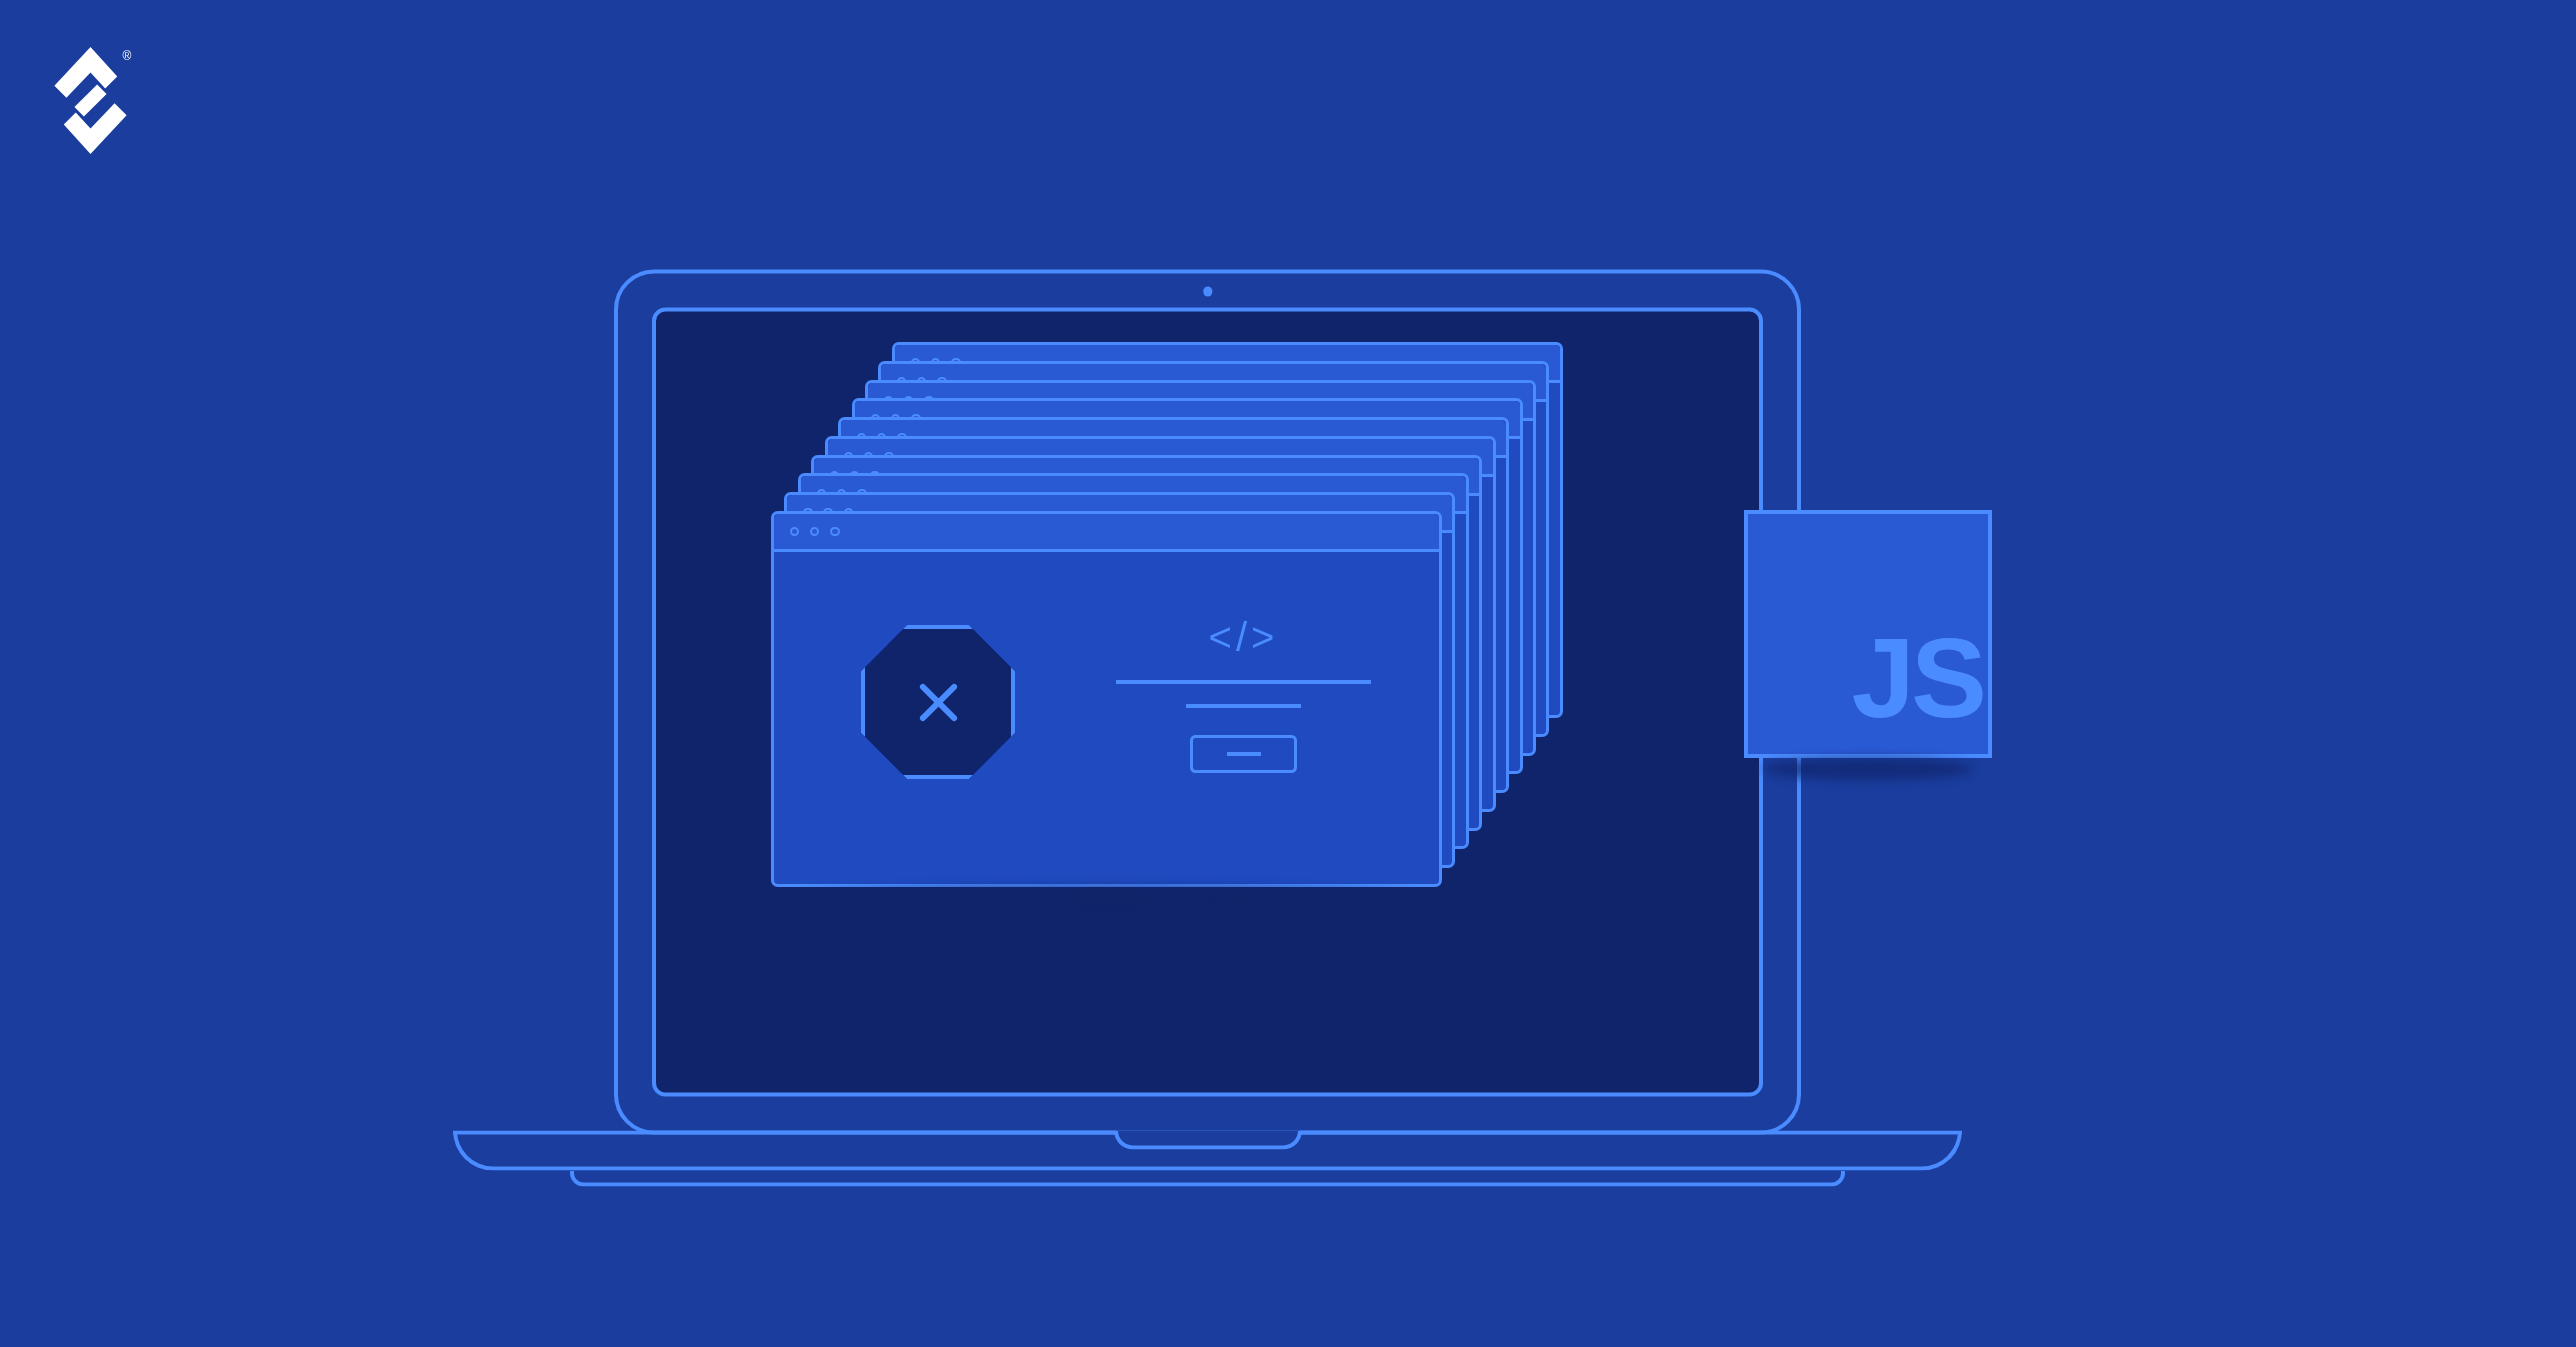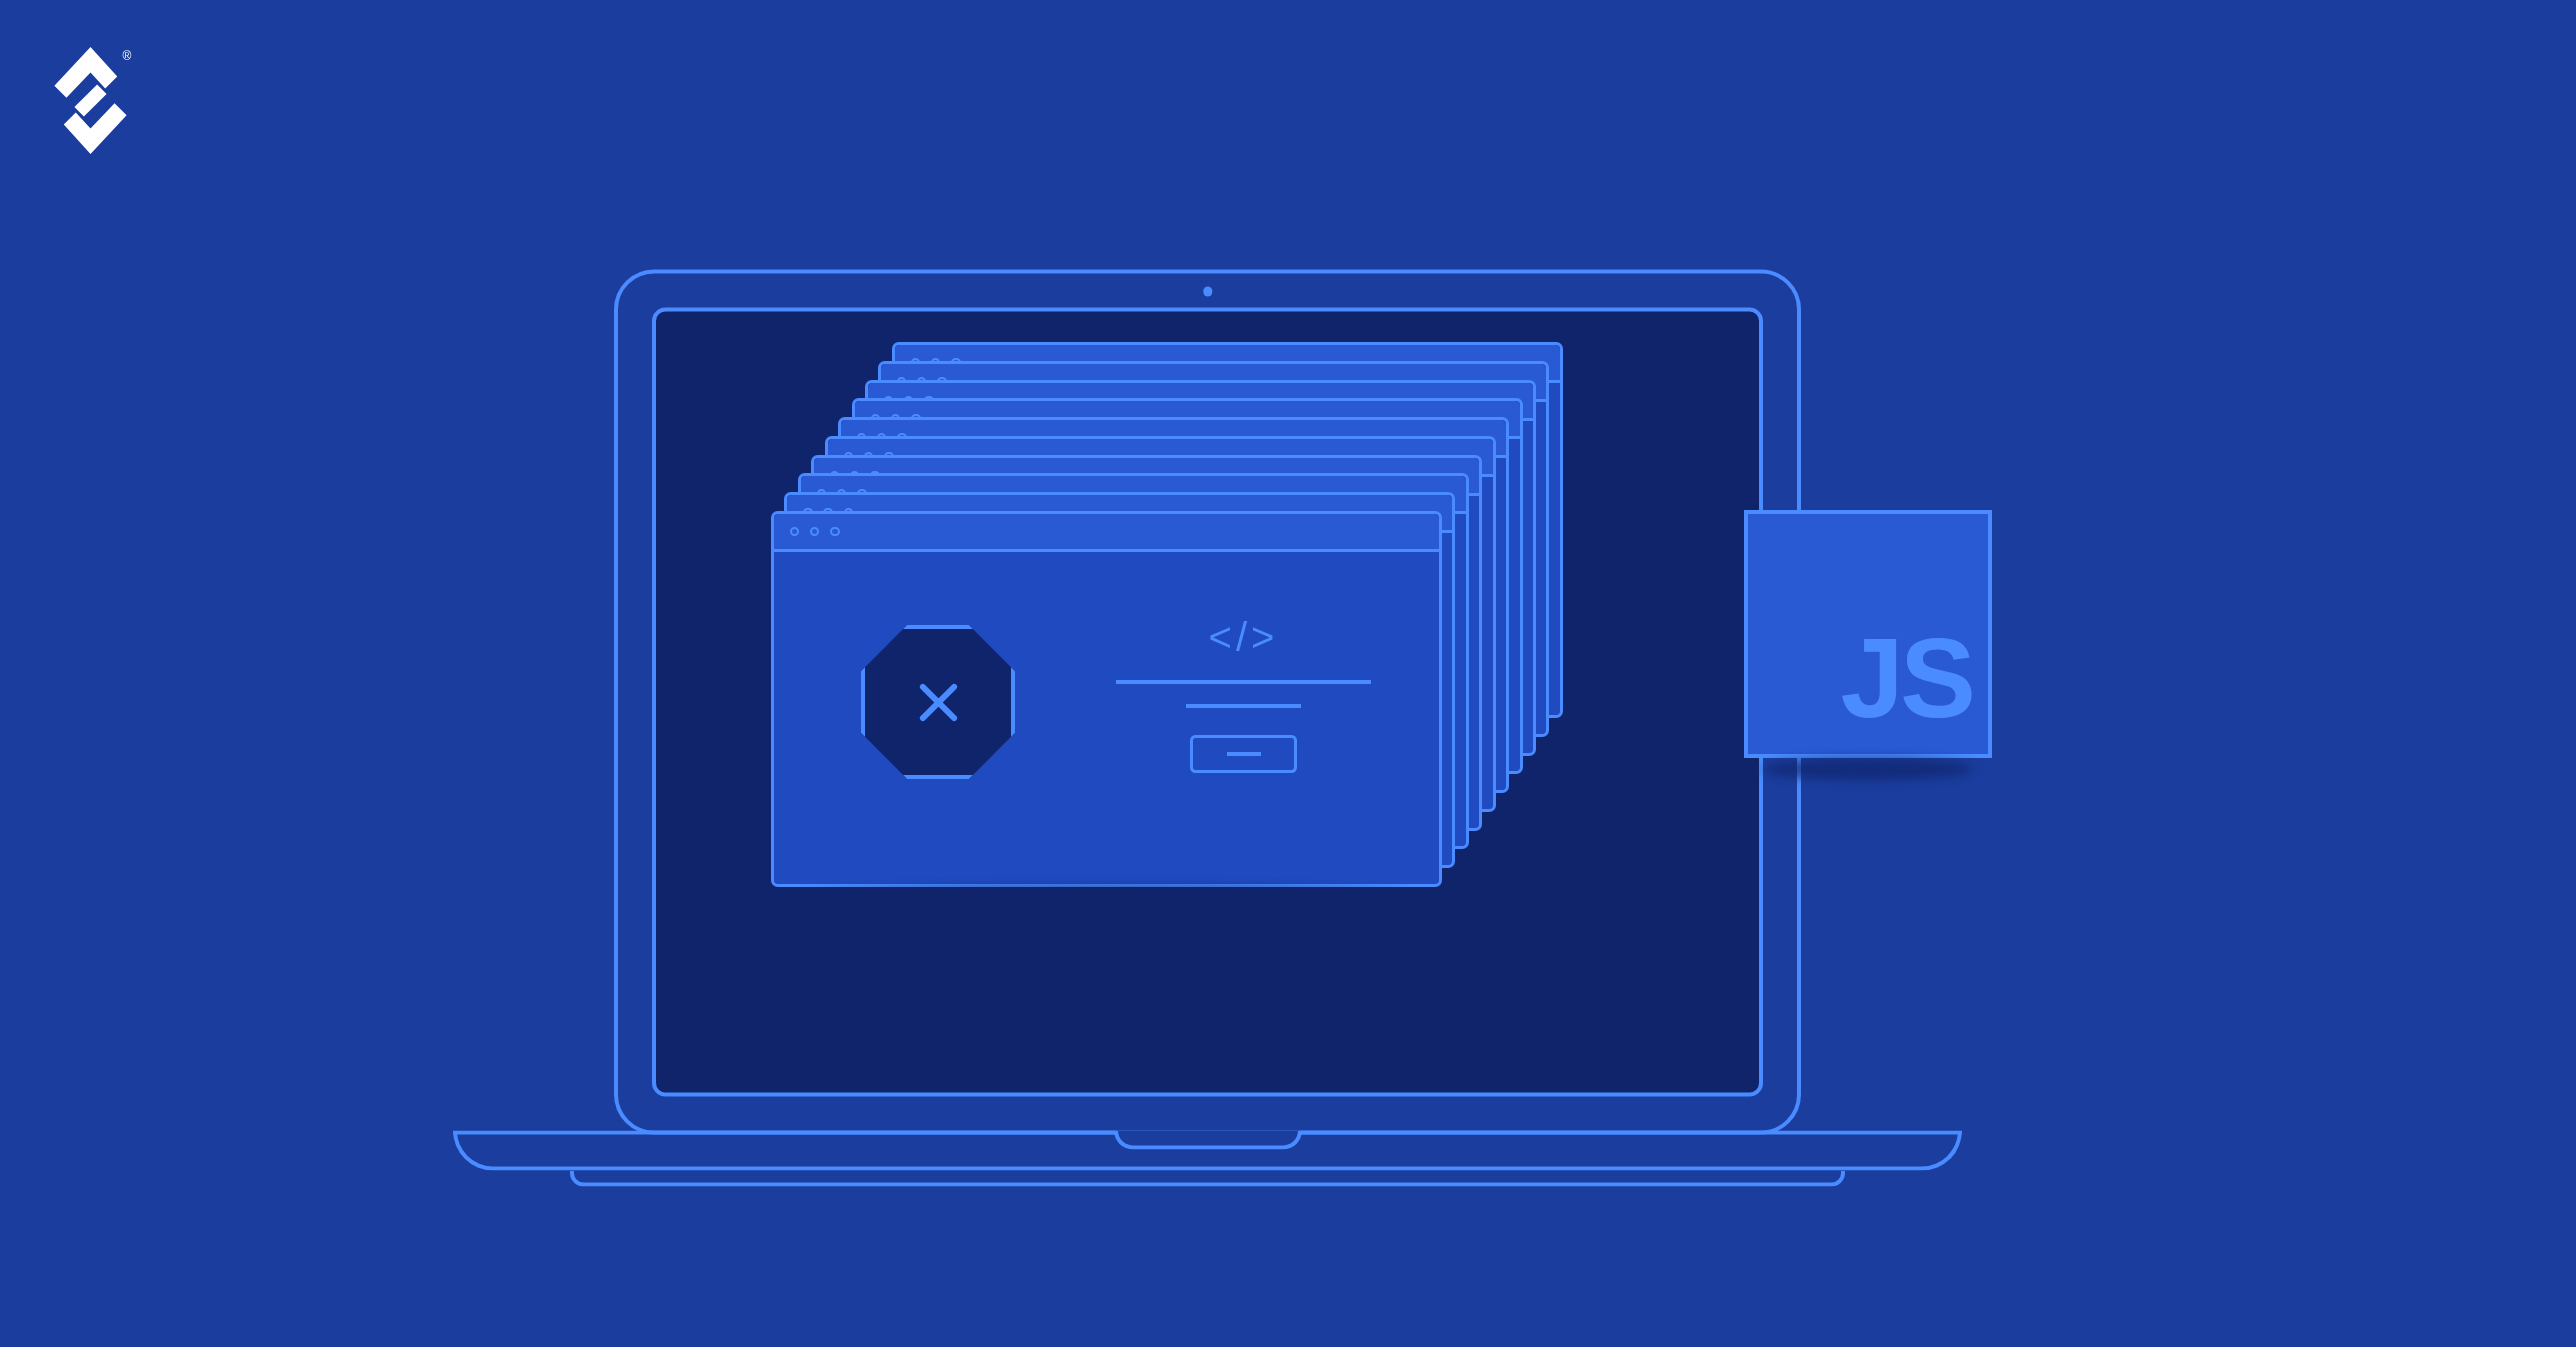--- a/index.html
+++ b/index.html
@@ -169,21 +169,21 @@
     position: absolute;
     top: 510px;
     right: 584px;
     width: 248px;
     height: 248px;
     background: #2a59d4;
     border: 4px solid #4a8cff;
     display: flex;
     align-items: flex-end;
     justify-content: flex-end;
-    padding: 19px 16px;
+    padding: 19px 5px;
   }
   .js-text {
     color: #4a8cff;
     font-weight: 800;
     font-size: 114px;
     line-height: 1;
     letter-spacing: -4px;
     font-family: Arial, Helvetica, sans-serif;
   }
   .js-shadow {

